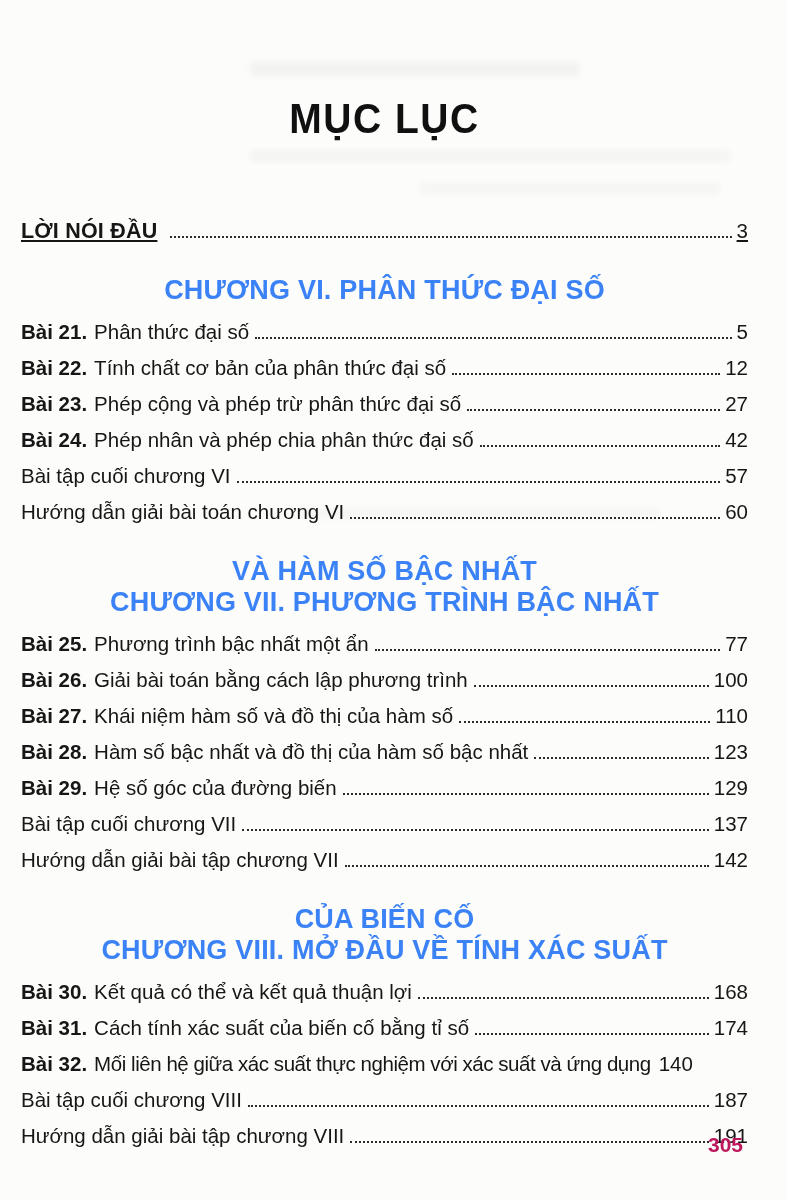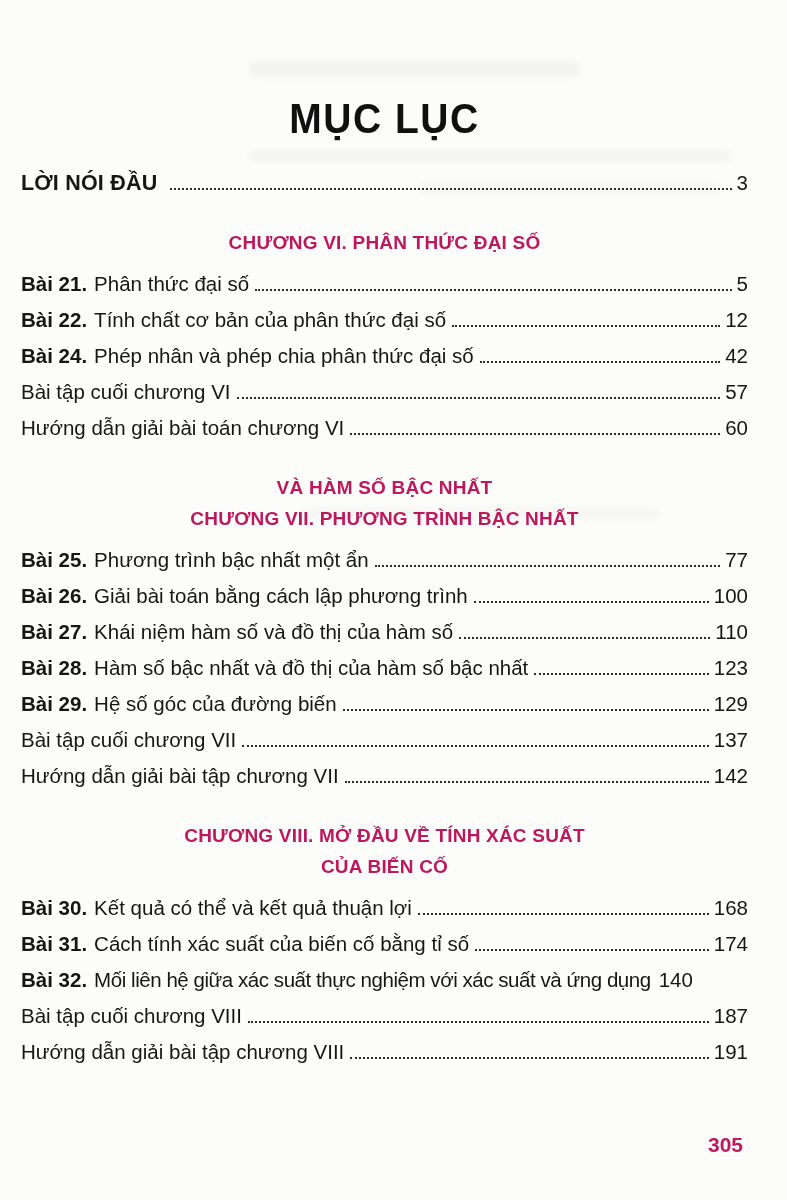--- a/index.html
+++ b/index.html
@@ -35,32 +35,32 @@
   }
   .doc-title {
     margin-top: 97px;
     text-align: center;
     font-size: 39px;
     font-weight: bold;
     letter-spacing: 1.5px;
     transform: scaleY(1.08);
     color: #101010;
   }
-  .front-row { margin-top: 24px; }
+  .front-row { margin-top: 72px; text-decoration: underline; }
   .front-row .label { font-weight: bold; font-size: 21.5px; letter-spacing: .2px; }
 
   .chapter-heading {
     margin-top: 26px;
     margin-bottom: 8px;
     text-align: center;
     font-weight: bold;
-    font-size: 19px;
+    font-size: 27px;
     line-height: 31px;
     letter-spacing: .2px;
-    color: #be185d;
+    color: #3b82f6;
   }
   .chapter-heading span { display: block; }
 
   .row {
     display: flex;
     height: 36px;
     line-height: 36px;
     font-size: 20.5px;
     white-space: nowrap;
   }
@@ -115,20 +115,26 @@
         <span class="leader"></span>
         <span class="pagenum">5</span>
       </div>
       <div class="row">
         <span class="label">Bài 22.</span>
         <span class="title">Tính chất cơ bản của phân thức đại số</span>
         <span class="leader"></span>
         <span class="pagenum">12</span>
       </div>
       <div class="row">
+        <span class="label">Bài 23.</span>
+        <span class="title">Phép cộng và phép trừ phân thức đại số</span>
+        <span class="leader"></span>
+        <span class="pagenum">27</span>
+      </div>
+      <div class="row">
         <span class="label">Bài 24.</span>
         <span class="title">Phép nhân và phép chia phân thức đại số</span>
         <span class="leader"></span>
         <span class="pagenum">42</span>
       </div>
       <div class="row plain">
 
         <span class="title">Bài tập cuối chương VI</span>
         <span class="leader"></span>
         <span class="pagenum">57</span>
@@ -185,22 +191,22 @@
       <div class="row plain">
 
         <span class="title">Hướng dẫn giải bài tập chương VII</span>
         <span class="leader"></span>
         <span class="pagenum">142</span>
       </div>
     </div>
 
     <div>
       <div class="chapter-heading">
+        <span>CỦA BIẾN CỐ</span>
         <span>CHƯƠNG VIII. MỞ ĐẦU VỀ TÍNH XÁC SUẤT</span>
-        <span>CỦA BIẾN CỐ</span>
       </div>
       <div class="row">
         <span class="label">Bài 30.</span>
         <span class="title">Kết quả có thể và kết quả thuận lợi</span>
         <span class="leader"></span>
         <span class="pagenum">168</span>
       </div>
       <div class="row">
         <span class="label">Bài 31.</span>
         <span class="title">Cách tính xác suất của biến cố bằng tỉ số</span>

